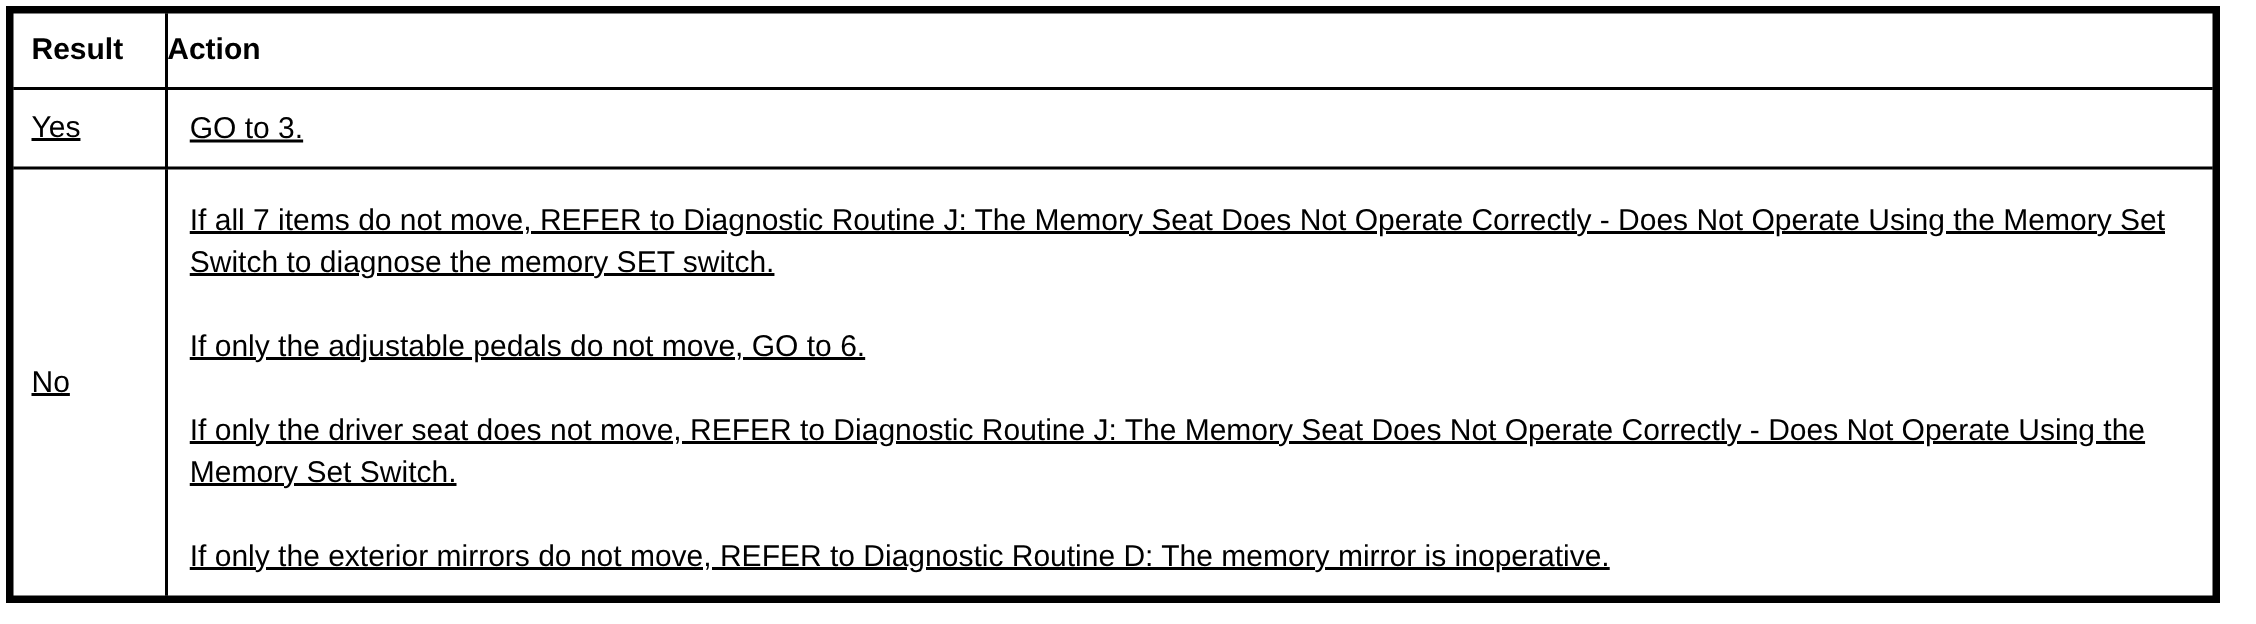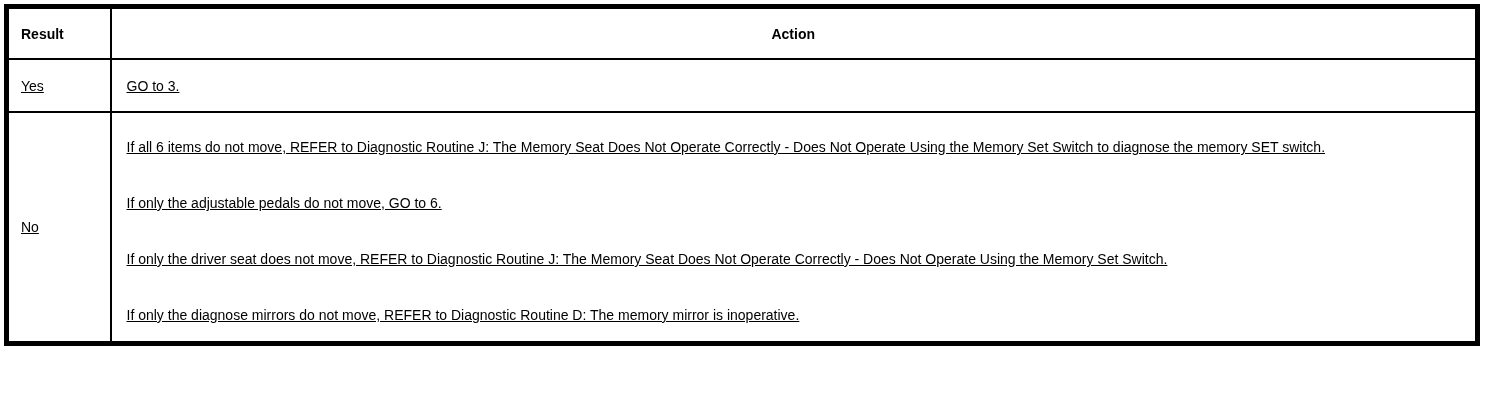--- a/index.html
+++ b/index.html
@@ -11,21 +11,21 @@
     overflow: hidden;
   }
   .doc-table {
     position: absolute;
     left: 4px;
     top: 4px;
     width: 1476px;
     border-collapse: collapse;
     table-layout: fixed;
     font-family: "Liberation Sans", sans-serif;
-    font-size: 14px;
+    font-size: 20px;
     color: #000000;
     background: #ffffff;
   }
   .doc-table, .doc-table th, .doc-table td {
     border: 2px solid #000000;
   }
   .doc-table {
     border-width: 5px;
   }
   .col-result { width: 104px; }
@@ -33,21 +33,21 @@
     height: 49px;
     font-weight: bold;
     vertical-align: middle;
     padding: 0;
   }
   .doc-table th.h-result {
     text-align: left;
     padding-left: 12px;
   }
   .doc-table th.h-action {
-    text-align: center;
+    text-align: left;
   }
   .doc-table td {
     vertical-align: middle;
     padding: 0;
     text-decoration: underline;
   }
   .doc-table td.c-result {
     padding-left: 12px;
   }
   .doc-table tr.r-yes td {
@@ -86,20 +86,20 @@
   <tbody>
     <tr class="r-yes">
       <td class="c-result">Yes</td>
       <td class="c-action">
         <p>GO to 3.</p>
       </td>
     </tr>
     <tr class="r-no">
       <td class="c-result">No</td>
       <td class="c-action">
-        <p>If all 6 items do not move, REFER to Diagnostic Routine J: The Memory Seat Does Not Operate Correctly - Does Not Operate Using the Memory Set Switch to diagnose the memory SET switch.</p>
+        <p>If all 7 items do not move, REFER to Diagnostic Routine J: The Memory Seat Does Not Operate Correctly - Does Not Operate Using the Memory Set Switch to diagnose the memory SET switch.</p>
         <p>If only the adjustable pedals do not move, GO to 6.</p>
         <p>If only the driver seat does not move, REFER to Diagnostic Routine J: The Memory Seat Does Not Operate Correctly - Does Not Operate Using the Memory Set Switch.</p>
-        <p>If only the diagnose mirrors do not move, REFER to Diagnostic Routine D: The memory mirror is inoperative.</p>
+        <p>If only the exterior mirrors do not move, REFER to Diagnostic Routine D: The memory mirror is inoperative.</p>
       </td>
     </tr>
   </tbody>
 </table>
 
 </body></html>

